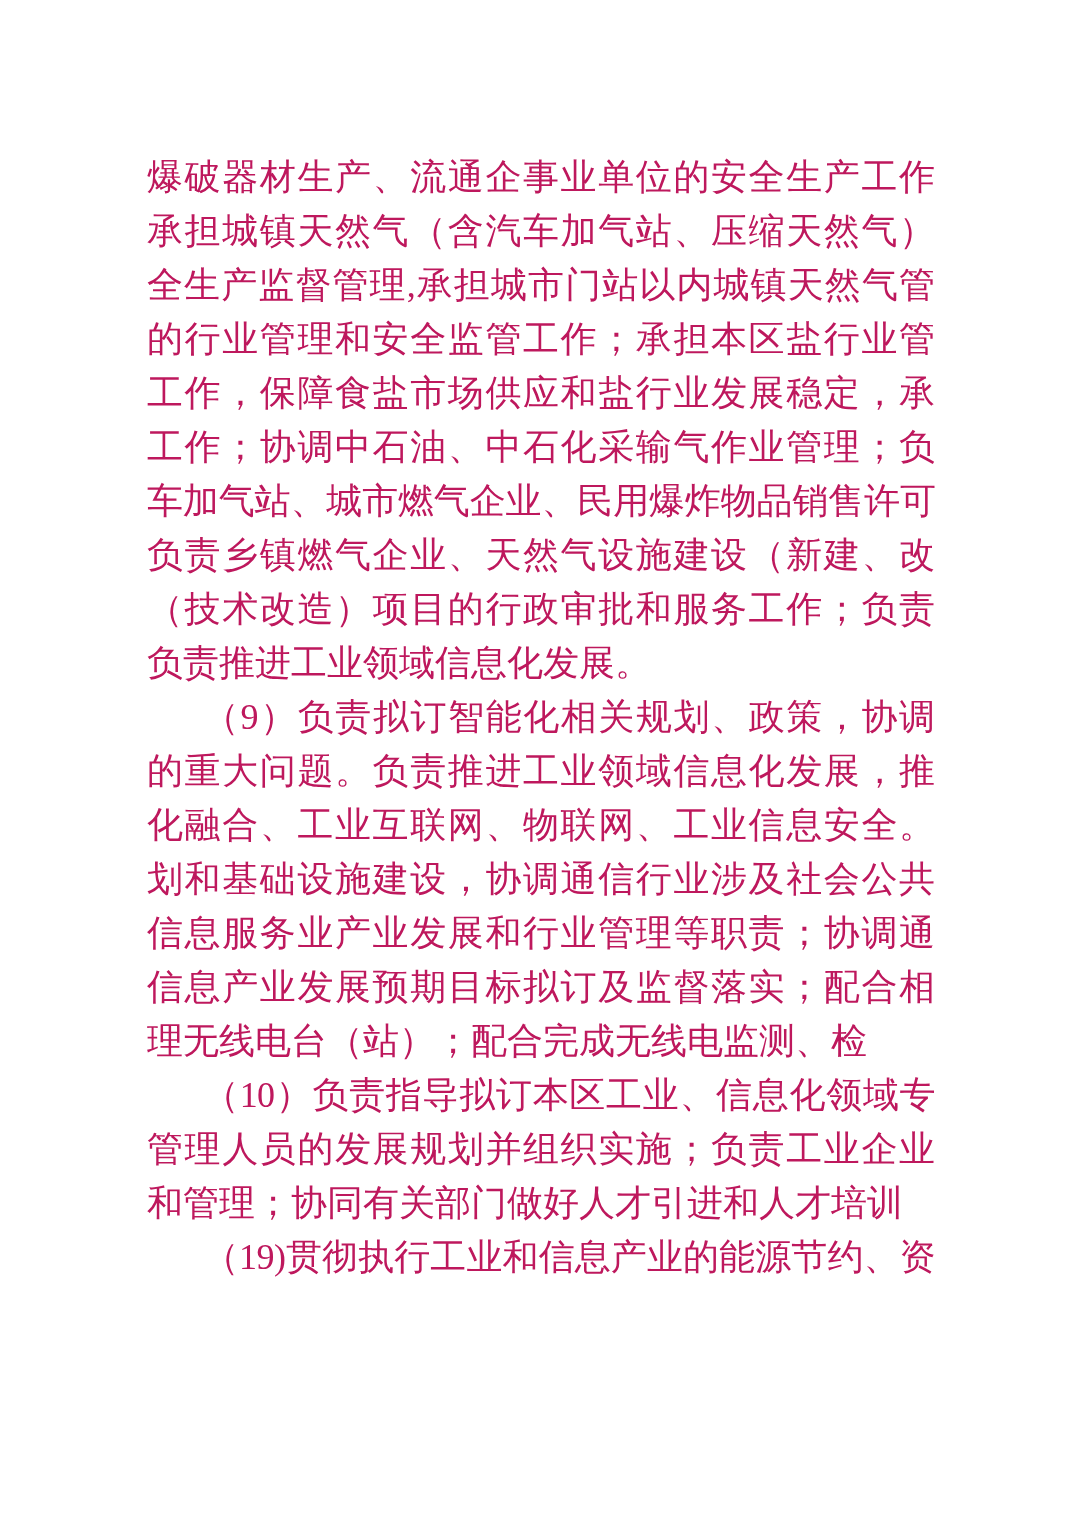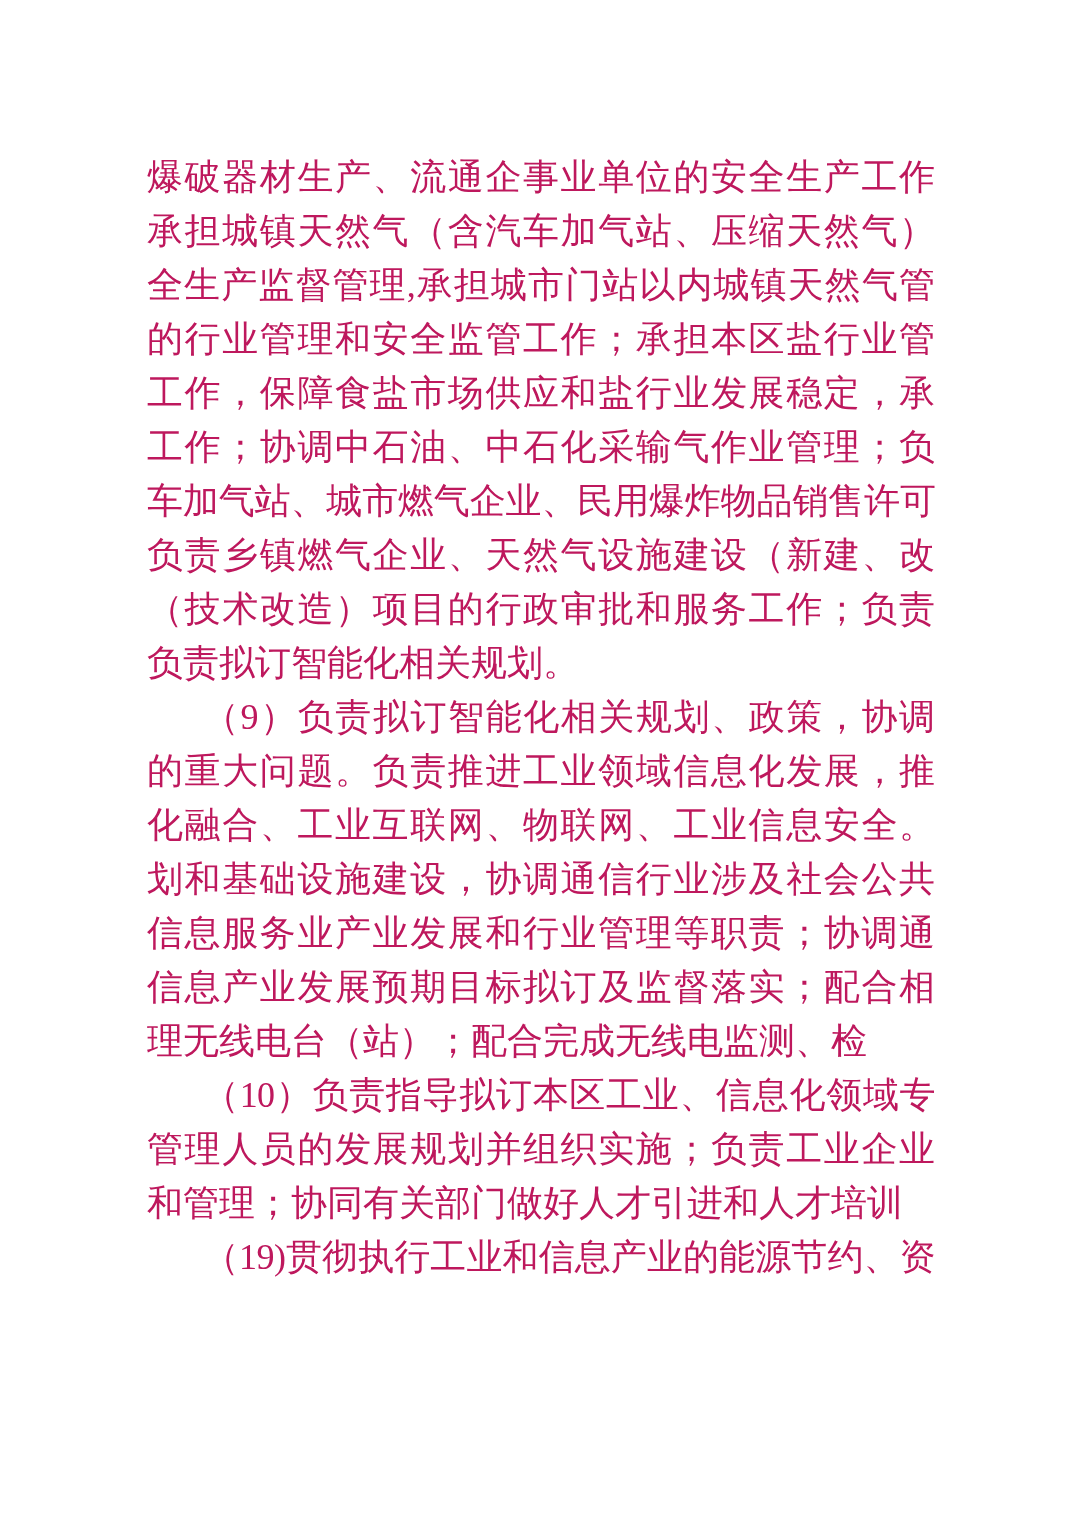--- a/index.html
+++ b/index.html
@@ -52,21 +52,21 @@
   <div class="text-block">
       <div class="line">爆破器材生产、流通企事业单位的安全生产工作进行监督检查；</div>
       <div class="line">承担城镇天然气（含汽车加气站、压缩天然气）经营、输配、安</div>
       <div class="line">全生产监督管理,承担城市门站以内城镇天然气管道安全保护监</div>
       <div class="line">的行业管理和安全监管工作；承担本区盐行业管理和储备盐管理</div>
       <div class="line">工作，保障食盐市场供应和盐行业发展稳定，承担盐业统计分析</div>
       <div class="line">工作；协调中石油、中石化采输气作业管理；负责压缩天然气汽</div>
       <div class="line sq1">车加气站、城市燃气企业、民用爆炸物品销售许可证的初审上报；</div>
       <div class="line">负责乡镇燃气企业、天然气设施建设（新建、改动）、工业投资</div>
       <div class="line">（技术改造）项目的行政审批和服务工作；负责本行业工程建设</div>
-      <div class="line para-end">负责拟订智能化相关规划。</div>
+      <div class="line para-end">负责推进工业领域信息化发展。</div>
       <div class="line indent">（9）负责拟订智能化相关规划、政策，协调智能化发展中</div>
       <div class="line">的重大问题。负责推进工业领域信息化发展，推进信息化和工业</div>
       <div class="line">化融合、工业互联网、物联网、工业信息安全。负责本区软件和</div>
       <div class="line">划和基础设施建设，协调通信行业涉及社会公共利益的重大事</div>
       <div class="line">信息服务业产业发展和行业管理等职责；协调通信行业的发展规</div>
       <div class="line">信息产业发展预期目标拟订及监督落实；配合相关单位监督和管</div>
       <div class="line para-end">理无线电台（站）；配合完成无线电监测、检测、工业投资。</div>
       <div class="line indent sq2">（10）负责指导拟订本区工业、信息化领域专业人才、经营</div>
       <div class="line">管理人员的发展规划并组织实施；负责工业企业培训体系的建设</div>
       <div class="line para-end">和管理；协同有关部门做好人才引进和人才培训工作。</div>

